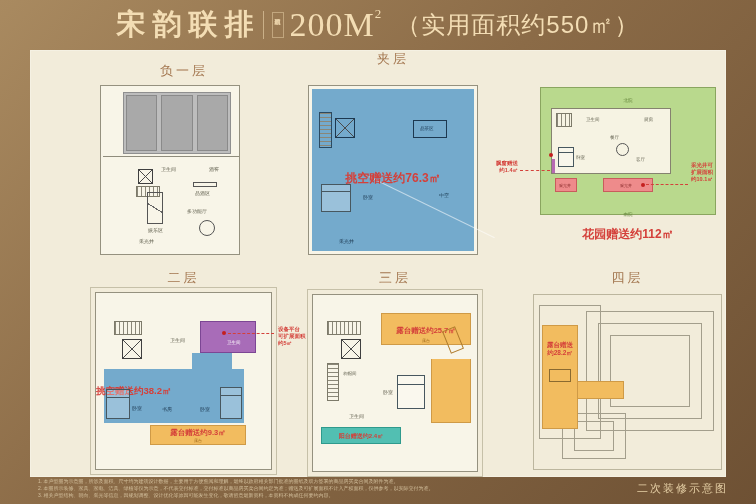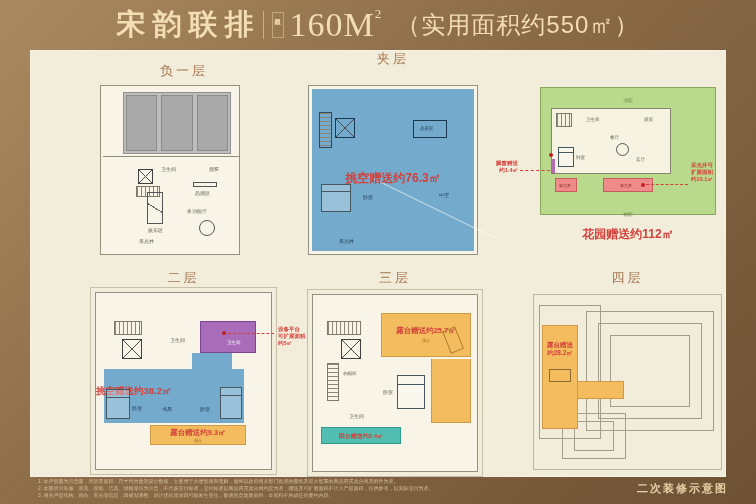--- a/index.html
+++ b/index.html
@@ -55,32 +55,32 @@
   .pink .rl { color:#7d1f1f; font-size:4px; }
   .purple { position:absolute; background:#a86cb8; border:1px solid #7c4694; }
   .orange { position:absolute; background:#f2bc5f; border:1px solid #cf9a46; }
   .teal   { position:absolute; background:#52bfb2; border:1px solid #2f9a8d; }
   .strip-purple { position:absolute; background:#b76bb3; }
   .roofrect { position:absolute; border:1px solid #a39e8c; }
   .diag { position:absolute; border-top:1px solid rgba(255,255,255,.55); transform-origin:0 0; }
 
   
   .disc { position:absolute; left:38px; bottom:5px; width:600px; color:#d6c3a0; font-size:5px; line-height:7px; opacity:.95; }
-  .note { position:absolute; right:28px; bottom:8px; color:#e6d0a6; font-size:11px; letter-spacing:2px;font-weight:bold; }
+  .note { position:absolute; right:28px; bottom:8px; color:#e6d0a6; font-size:11px; letter-spacing:2px; }
 </style>
 </head>
 <body>
 
 <div class="page">
 
   <header class="hdr">
     <span class="t1">宋韵联排</span>
     <span class="vdiv"></span>
     <span class="vnote">建筑面积约</span>
-    <span class="t2"><span>160M</span><sup>2</sup></span>
+    <span class="t2"><span>200M</span><sup>2</sup></span>
     <span class="t3">（实用面积约550㎡）</span>
   </header>
 
   <div class="panel">
 
     <div class="flabel" style="left:84px;top:12px;width:140px">负一层</div>
     <div class="flabel" style="left:278px;top:0;width:170px">夹层</div>
     <div class="flabel" style="left:65px;top:219px;width:177px">二层</div>
     <div class="flabel" style="left:282px;top:219px;width:166px">三层</div>
     <div class="flabel" style="left:503px;top:219px;width:189px">四层</div>
@@ -181,21 +181,21 @@
     <div class="dash" style="left:198px;top:283px;width:46px"></div>
     <div class="ann" style="left:248px;top:276px;width:56px">
       <div>设备平台</div>
       <div>可扩展面积</div>
       <div>约5㎡</div>
     </div>
 
     <div class="plan eave" style="left:282px;top:244px;width:166px;height:178px">
       <div class="stairs" style="left:14px;top:26px;width:34px;height:14px"></div>
       <div class="elev" style="left:28px;top:44px;width:20px;height:20px"></div>
-      <div class="orange" style="left:68px;top:18px;width:90px;height:44px">
+      <div class="orange" style="left:68px;top:18px;width:90px;height:32px">
         <div class="gift" style="left:0;top:12px;width:100%;text-align:center;font-size:7.5px">露台赠送约25.7㎡</div>
         <div class="rl" style="left:0;top:24px;width:100%;text-align:center;color:#a06a1c;font-size:4px">露台</div>
         <div class="tbl" style="left:64px;top:14px;width:14px;height:24px;transform:rotate(-22deg);border-color:#b07c2c"></div>
       </div>
       <div class="orange" style="left:118px;top:64px;width:40px;height:64px;border-top:none"></div>
       <div class="stairs v" style="left:14px;top:68px;width:12px;height:38px"></div>
       <div class="rl" style="left:30px;top:76px;font-size:4.5px">衣帽间</div>
       <div class="bed" style="left:84px;top:80px;width:28px;height:34px"></div>
       <div class="rl" style="left:70px;top:94px">卧室</div>
       <div class="rl" style="left:36px;top:118px">卫生间</div>

